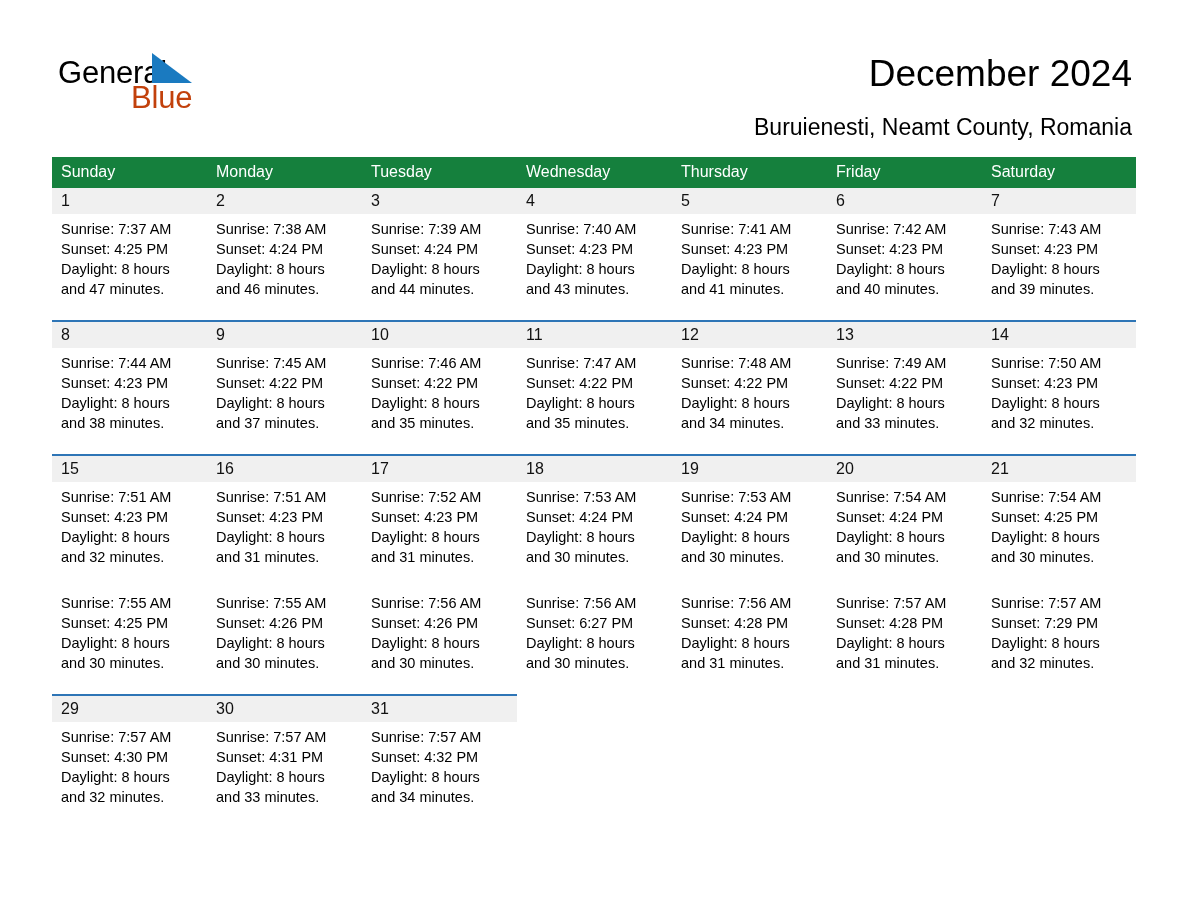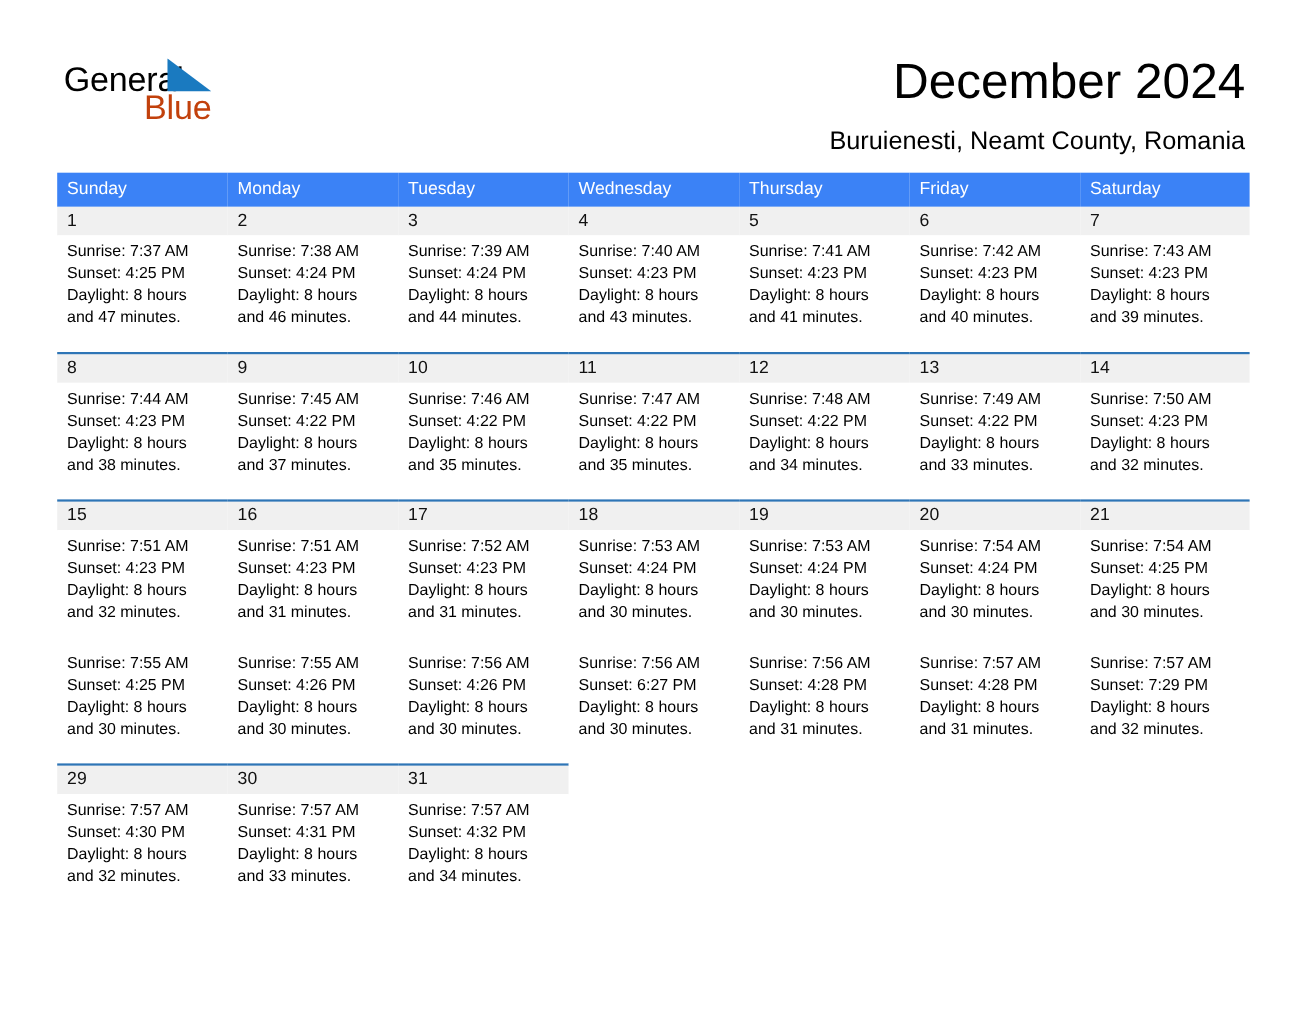--- a/index.html
+++ b/index.html
@@ -62,21 +62,21 @@
     font-size: 31px;
     line-height: 31px;
     color: #c2410c;
     letter-spacing: -0.2px;
   }
 
   .title {
     position: absolute;
     right: 56px;
     top: 50px;
-    font-size: 45px;
+    font-size: 37px;
     line-height: 48px;
     color: #000000;
     text-align: right;
     white-space: nowrap;
   }
   .subtitle {
     position: absolute;
     right: 56px;
     top: 113px;
     font-size: 23px;
@@ -93,21 +93,21 @@
     left: 52px;
     top: 157px;
     width: 1084px;
   }
   .cal-table {
     width: 1084px;
     border-collapse: collapse;
     table-layout: fixed;
   }
   .cal-table th {
-    background: #3b82f6;
+    background: #15803d;
     color: #ffffff;
     font-size: 16px;
     font-weight: normal;
     text-align: left;
     padding: 6px 0 7px 9px;
     height: 31px;
     vertical-align: middle;
   }
   .daynum-row td {
     background: #f0f0f0;

